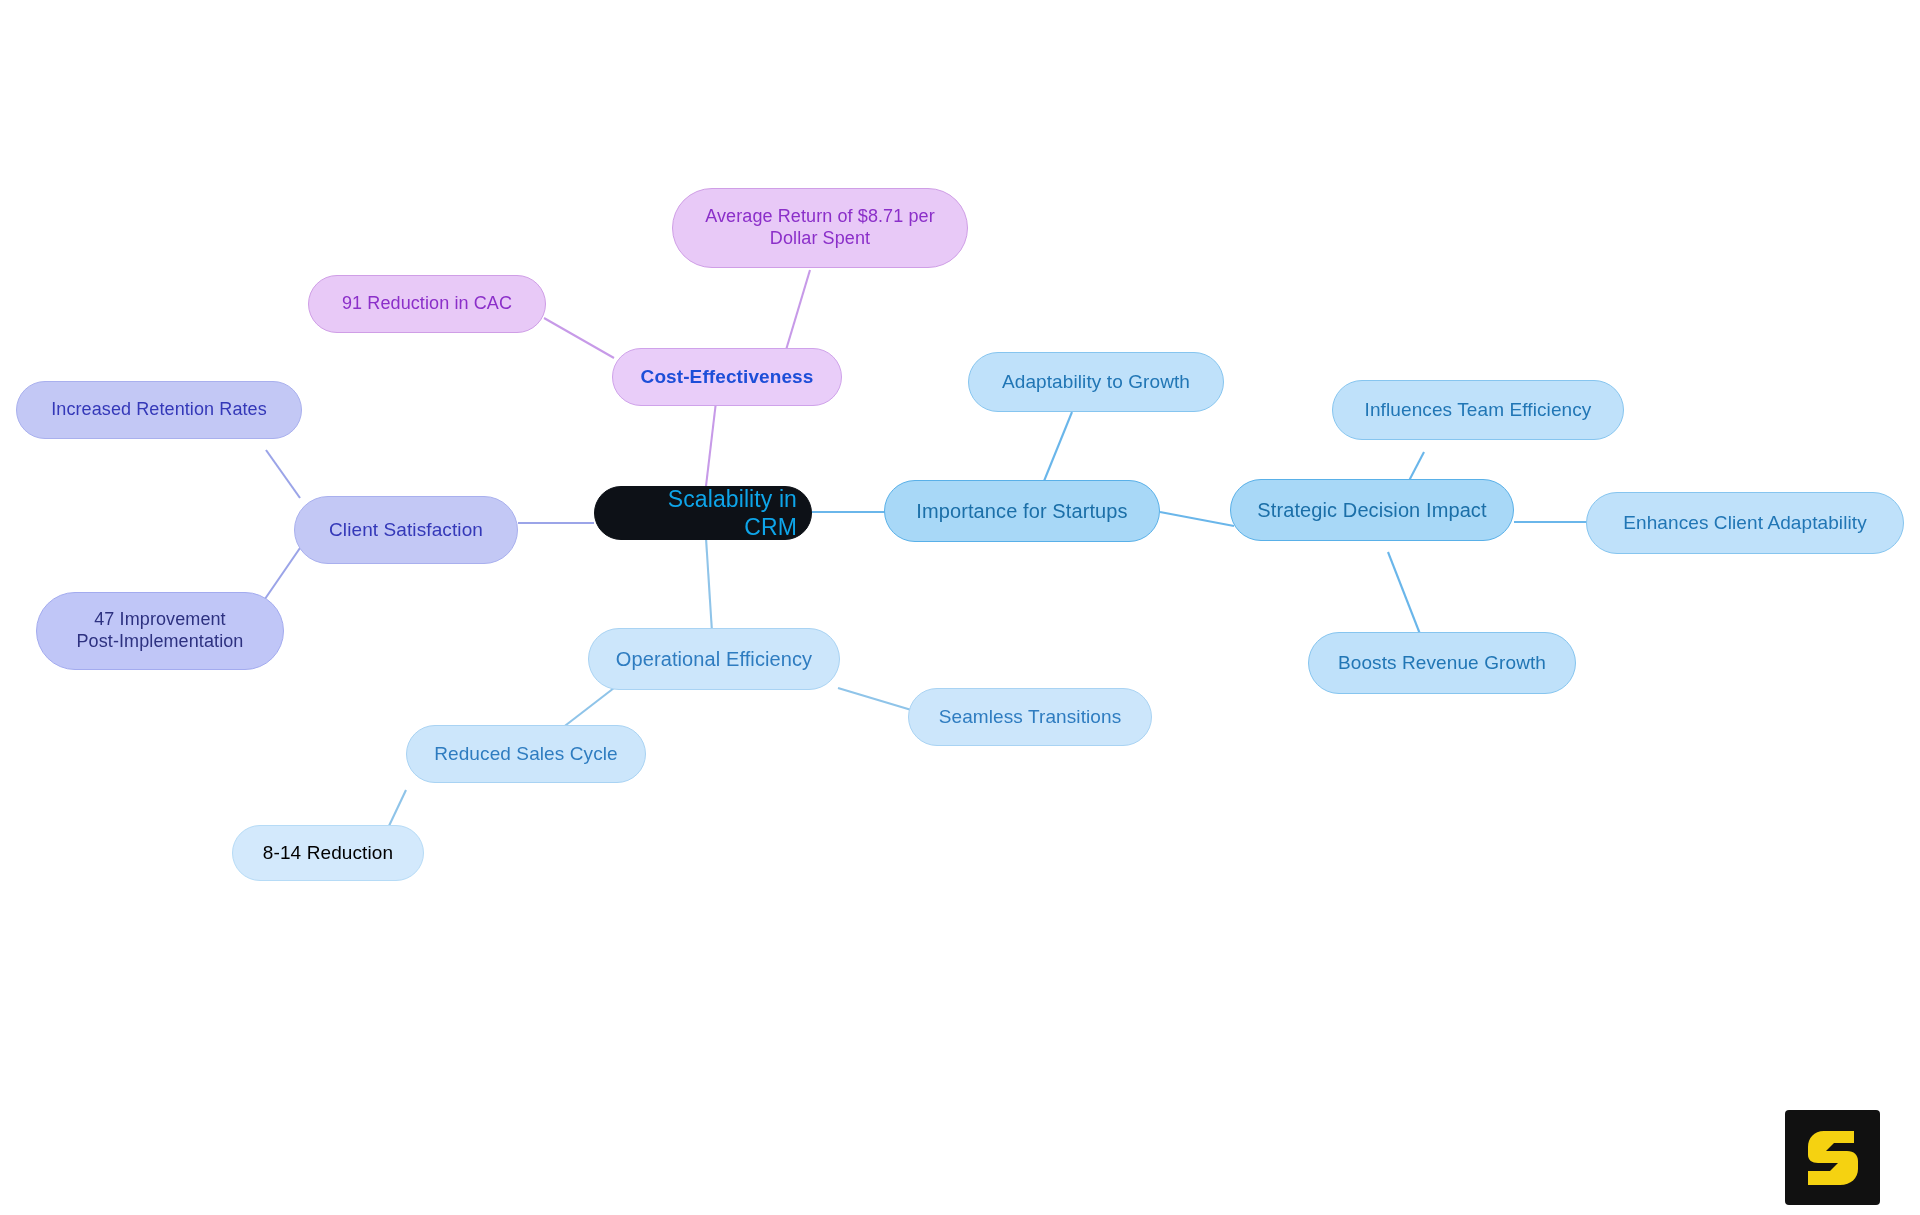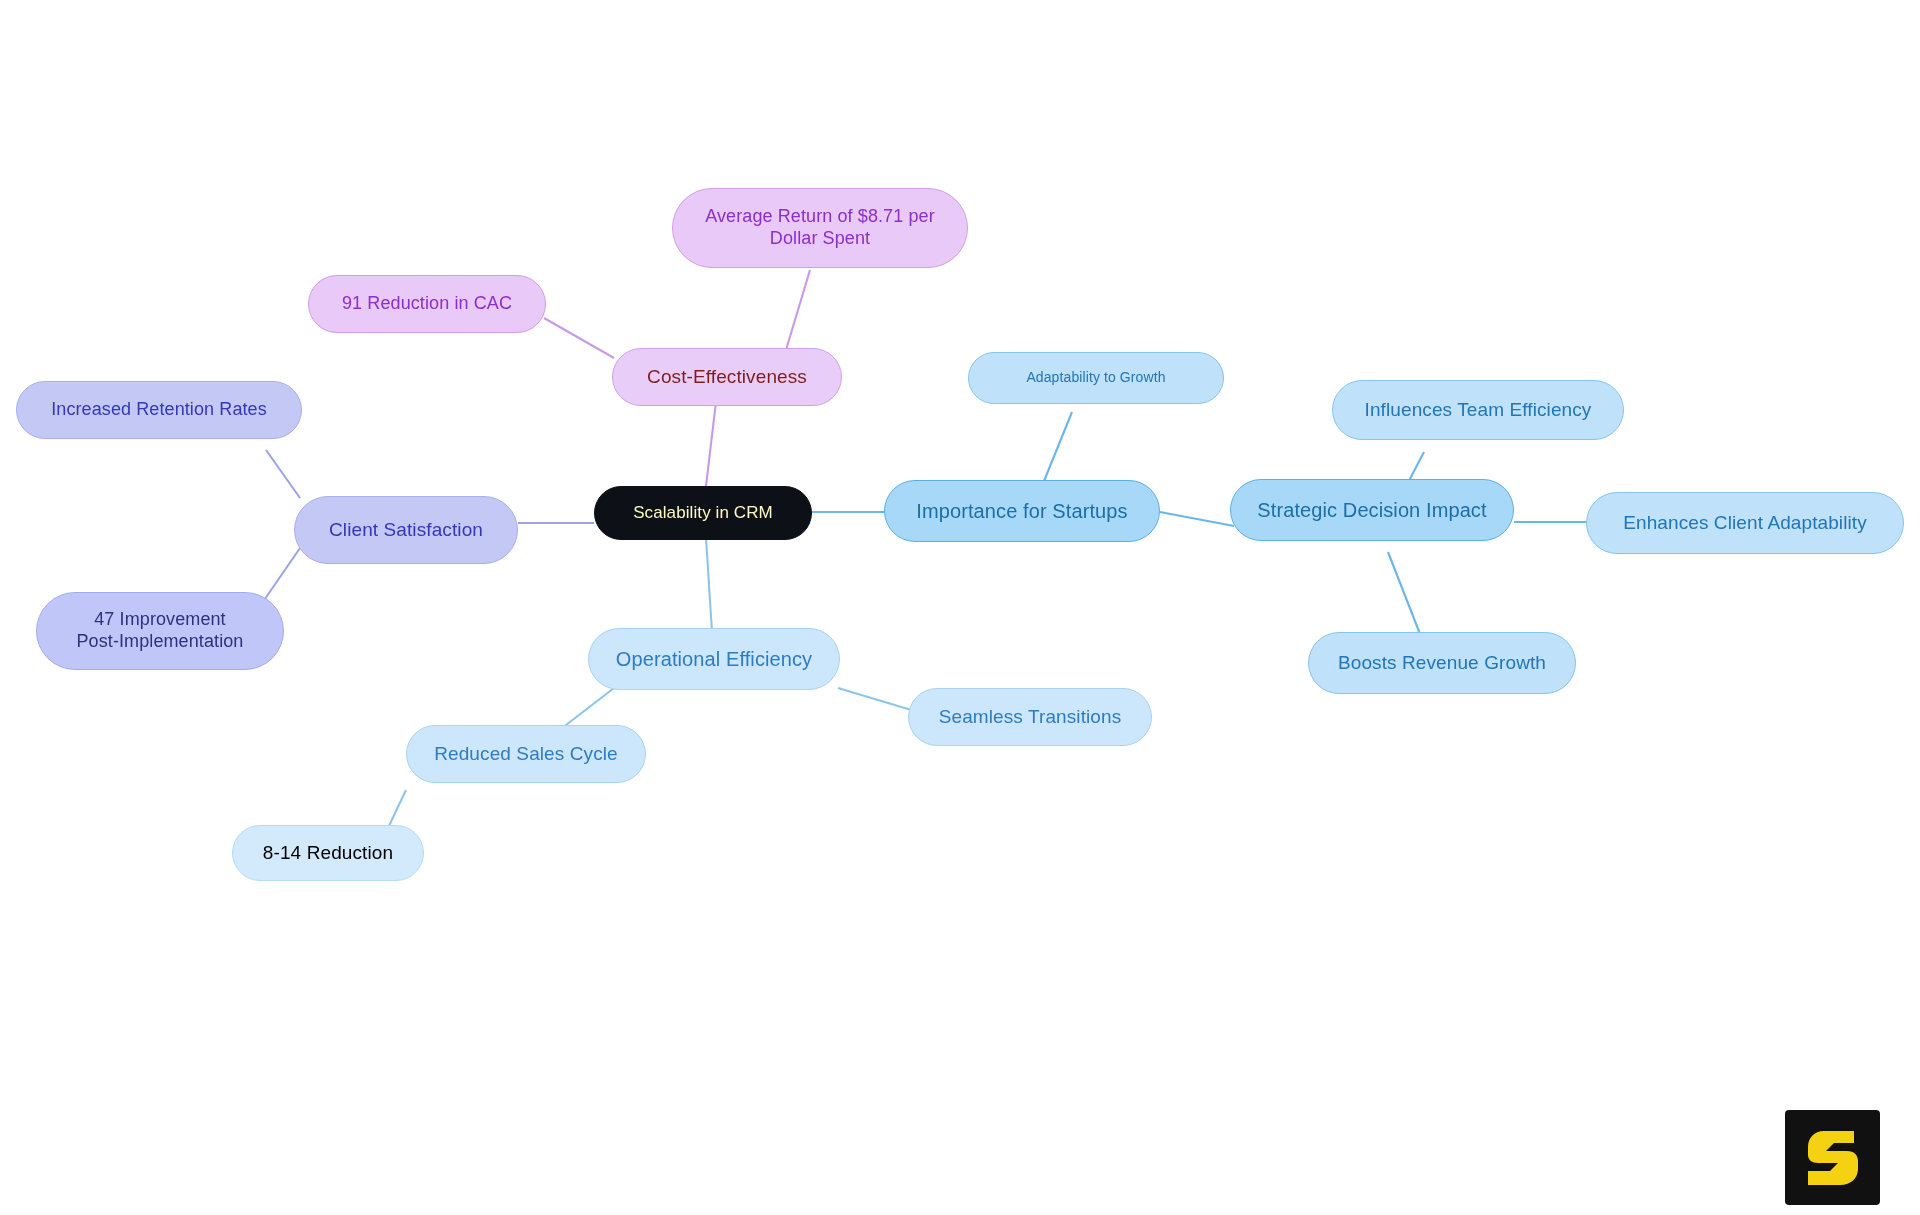--- a/index.html
+++ b/index.html
@@ -30,33 +30,35 @@
     border-style:solid;
     border-width:1.4px;
     line-height:1.22;
     white-space:pre-line;
     letter-spacing:0.1px;
     padding:6px 14px;
   }
   .node.root {
     background:#0d1117;
     border-color:#0d1117;
-    color:#fef9c3;
+    color:#0ea5e9;
     border-radius:36px;
-    font-size:17px;
+    font-size:23px;
+    text-align:right;
   }
   .node.purple {
     background:#e8c9f7;
     border-color:#cf9ee6;
     color:#8b2fc9;
   }
   .node.purple-mid {
     background:#e9cdf9;
     border-color:#cfa2ea;
-    color:#7f1d1d;
+    color:#1d4ed8;
+    font-weight:bold;
   }
   .node.periwinkle {
     background:#c3c8f5;
     border-color:#a9b0ee;
     color:#3438b8;
   }
   .node.periwinkle-deep {
     background:#c0c6f7;
     border-color:#a3abef;
     color:#2d3180;
@@ -141,21 +143,21 @@
 
   <div class="node periwinkle" style="left:294px; top:496px; width:224px; height:68px; font-size:19px;">Client Satisfaction</div>
 
   <div class="node periwinkle" style="left:16px; top:381px; width:286px; height:58px; font-size:18px;">Increased Retention Rates</div>
 
   <div class="node periwinkle-deep" style="left:36px; top:592px; width:248px; height:78px; font-size:18px;">47 Improvement
 Post-Implementation</div>
 
   <div class="node sky" style="left:884px; top:480px; width:276px; height:62px; font-size:20px;">Importance for Startups</div>
 
-  <div class="node sky-light" style="left:968px; top:352px; width:256px; height:52px; font-size:14px;">Adaptability to Growth</div>
+  <div class="node sky-light" style="left:968px; top:352px; width:256px; height:60px; font-size:19px;">Adaptability to Growth</div>
 
   <div class="node sky" style="left:1230px; top:479px; width:284px; height:62px; font-size:20px;">Strategic Decision Impact</div>
 
   <div class="node sky-light" style="left:1332px; top:380px; width:292px; height:60px; font-size:19px;">Influences Team Efficiency</div>
 
   <div class="node sky-light" style="left:1586px; top:492px; width:318px; height:62px; font-size:19px;">Enhances Client Adaptability</div>
 
   <div class="node sky-light" style="left:1308px; top:632px; width:268px; height:62px; font-size:19px;">Boosts Revenue Growth</div>
 
   <div class="node blue-pale" style="left:588px; top:628px; width:252px; height:62px; font-size:20px;">Operational Efficiency</div>

